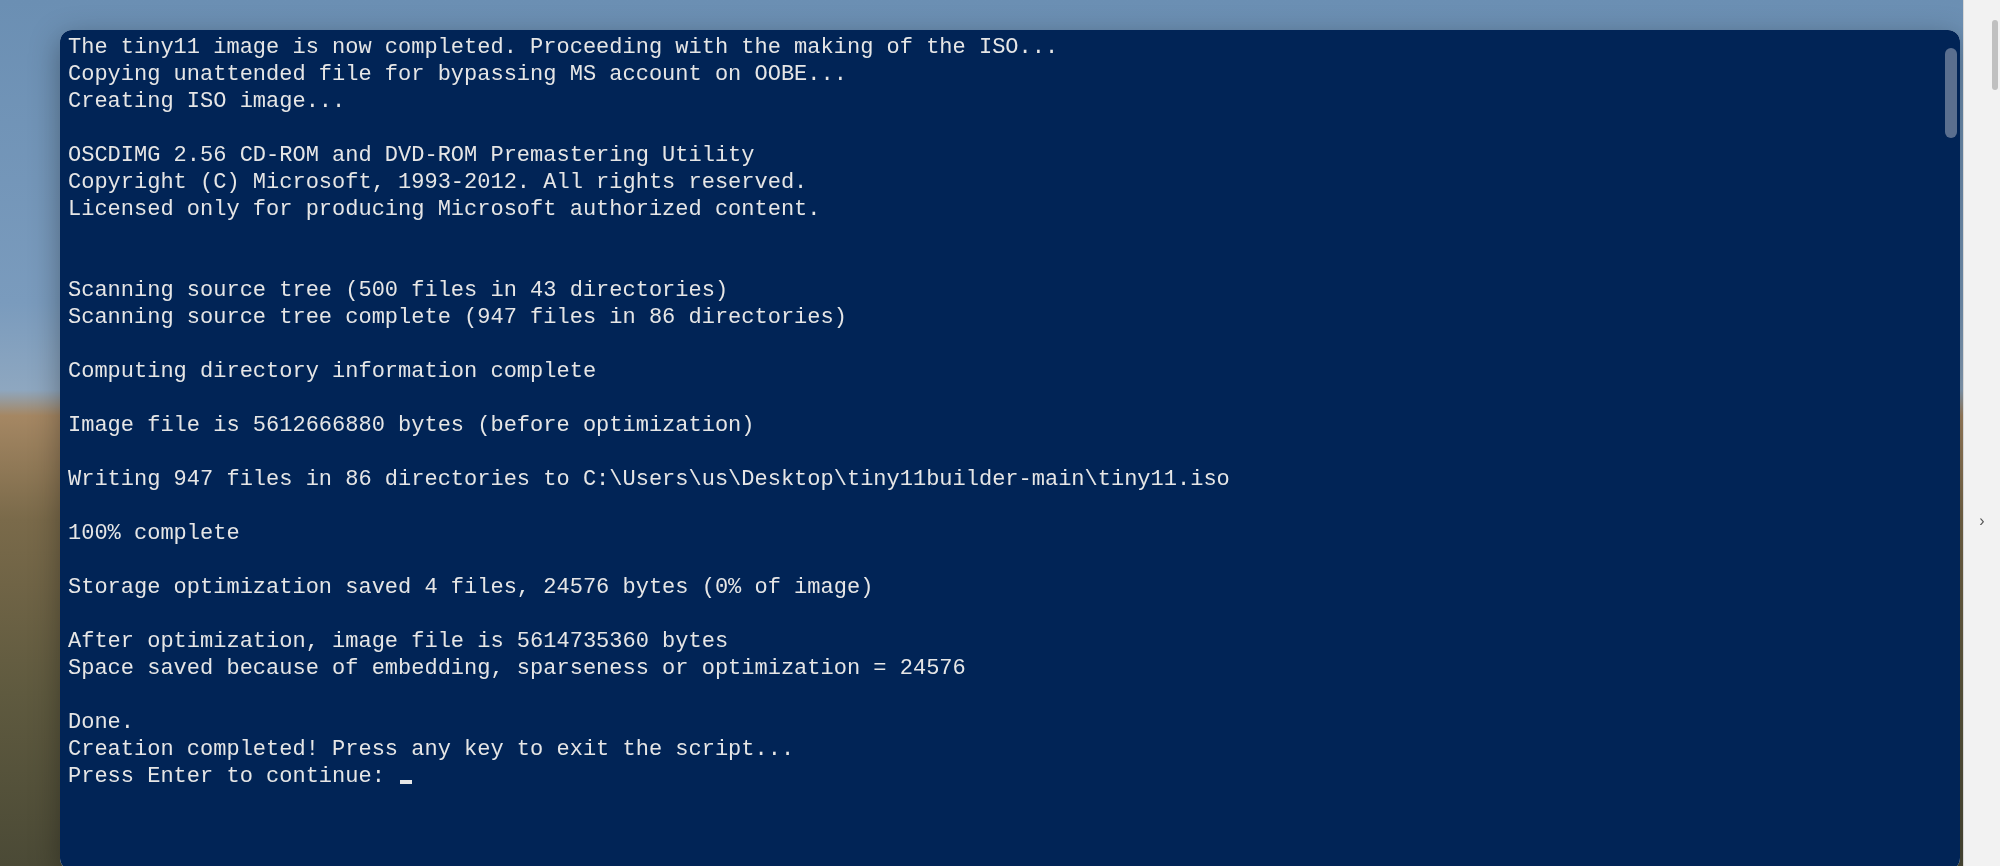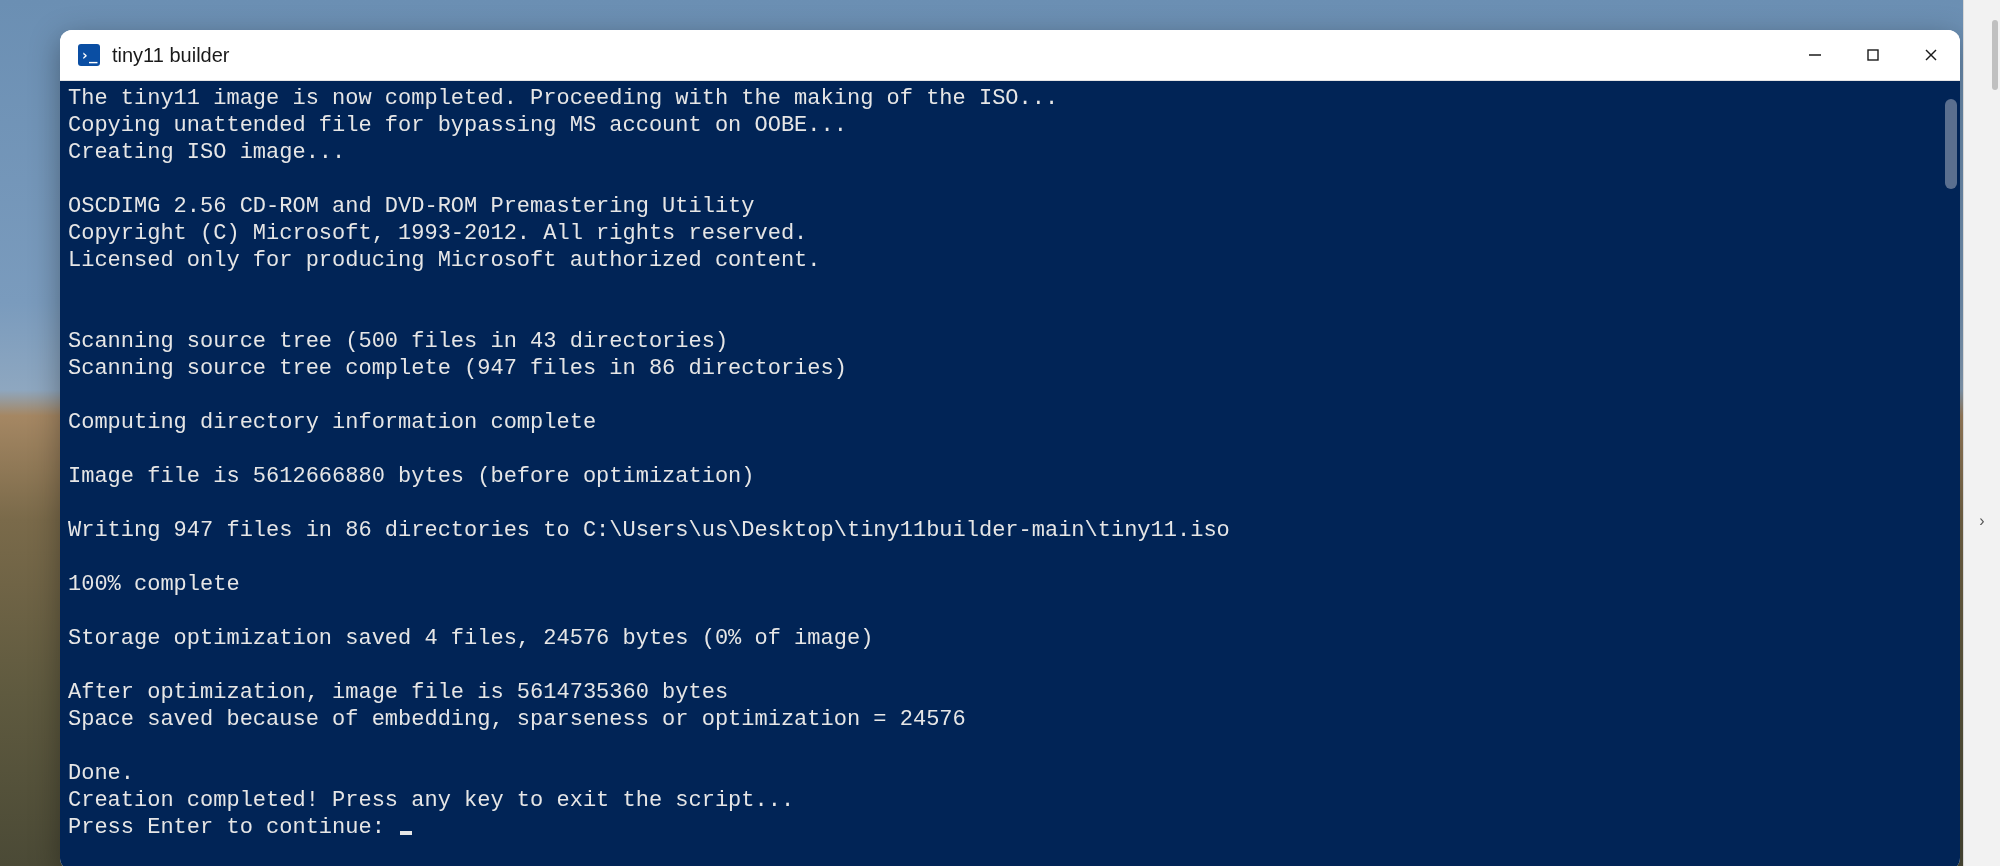--- a/index.html
+++ b/index.html
@@ -170,44 +170,20 @@
     background: #c0c0c0;
     border-radius: 3px;
   }
 </style>
 </head>
 <body>
 
 <div class="desktop"></div>
 
 <div class="window">
-  <div class="titlebar">
-    <div class="title-left">
-      <div class="app-icon"></div>
-      <div class="title-text">tiny11 builder</div>
-    </div>
-    <div class="win-controls">
-      <div class="win-btn">
-        <svg viewBox="0 0 14 14">
-            <line x1="1" y1="7" x2="13" y2="7" stroke="currentColor" stroke-width="1.4"></line>
-          </svg>
-      </div>
-      <div class="win-btn">
-        <svg viewBox="0 0 14 14">
-            <rect x="2" y="2" width="10" height="10" fill="none" stroke="currentColor" stroke-width="1.4"></rect>
-          </svg>
-      </div>
-      <div class="win-btn close">
-        <svg viewBox="0 0 14 14">
-            <line x1="2" y1="2" x2="12" y2="12" stroke="currentColor" stroke-width="1.4"></line>
-            <line x1="12" y1="2" x2="2" y2="12" stroke="currentColor" stroke-width="1.4"></line>
-          </svg>
-      </div>
-    </div>
-  </div>
 
   <div class="client">
     <div class="terminal" id="terminal">The tiny11 image is now completed. Proceeding with the making of the ISO...
 Copying unattended file for bypassing MS account on OOBE...
 Creating ISO image...
 
 OSCDIMG 2.56 CD-ROM and DVD-ROM Premastering Utility
 Copyright (C) Microsoft, 1993-2012. All rights reserved.
 Licensed only for producing Microsoft authorized content.
 

